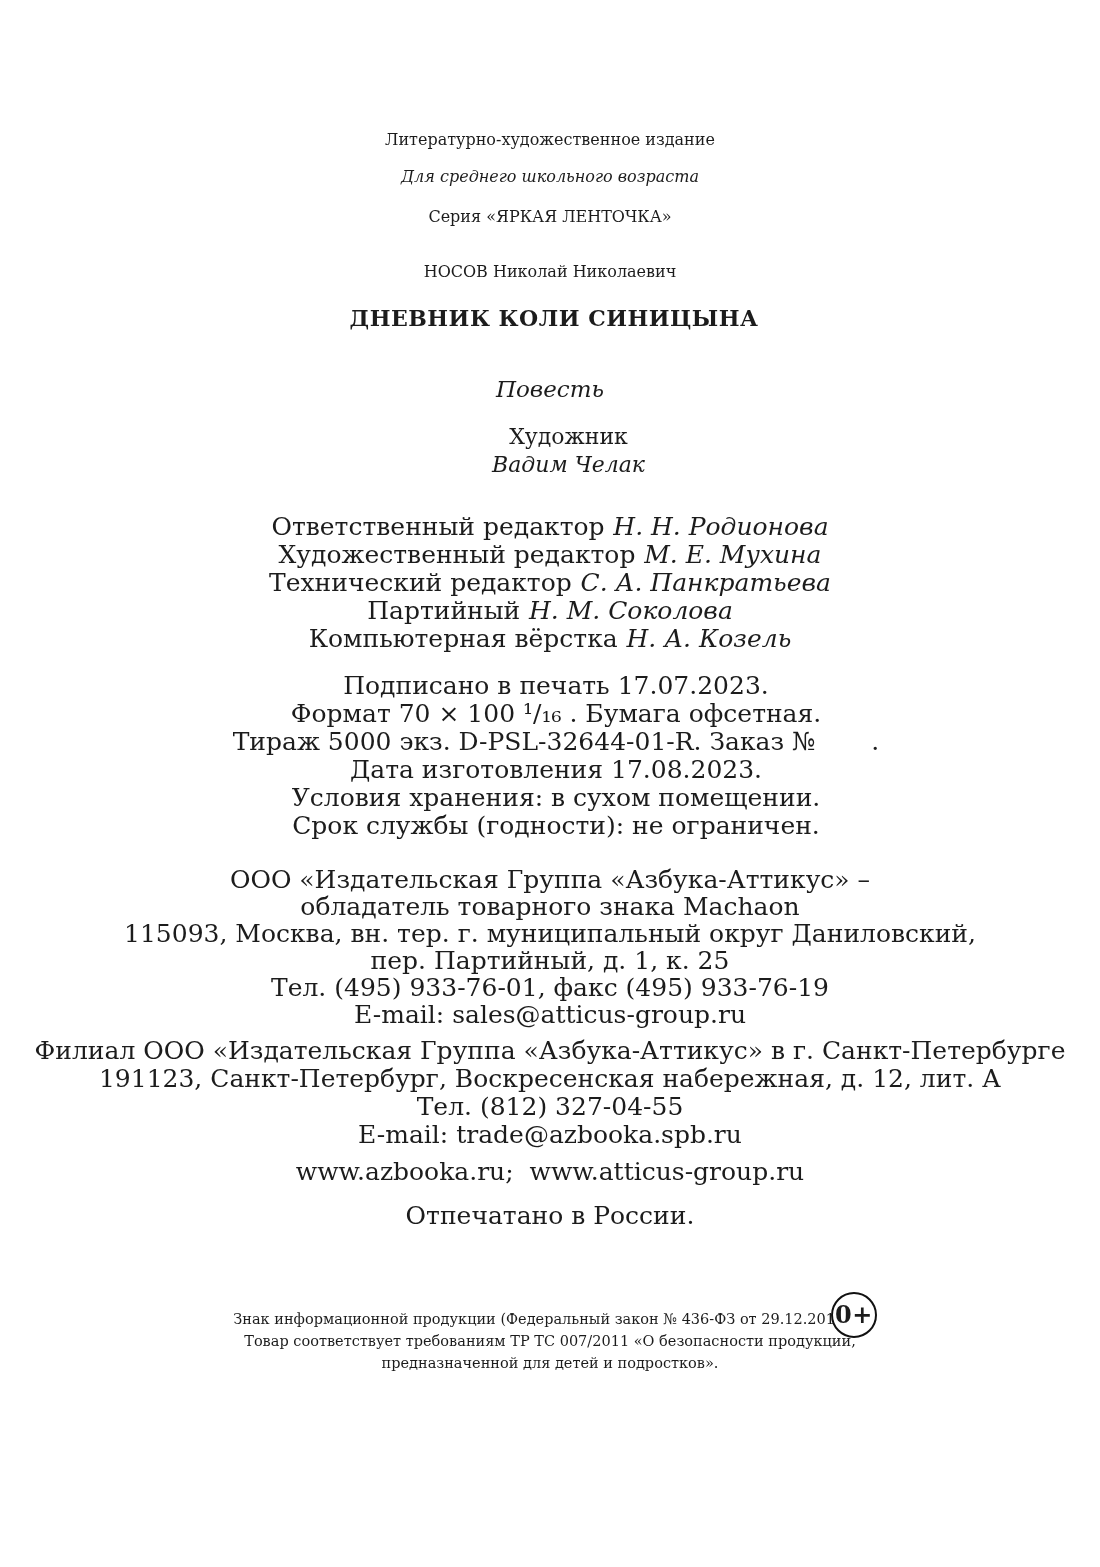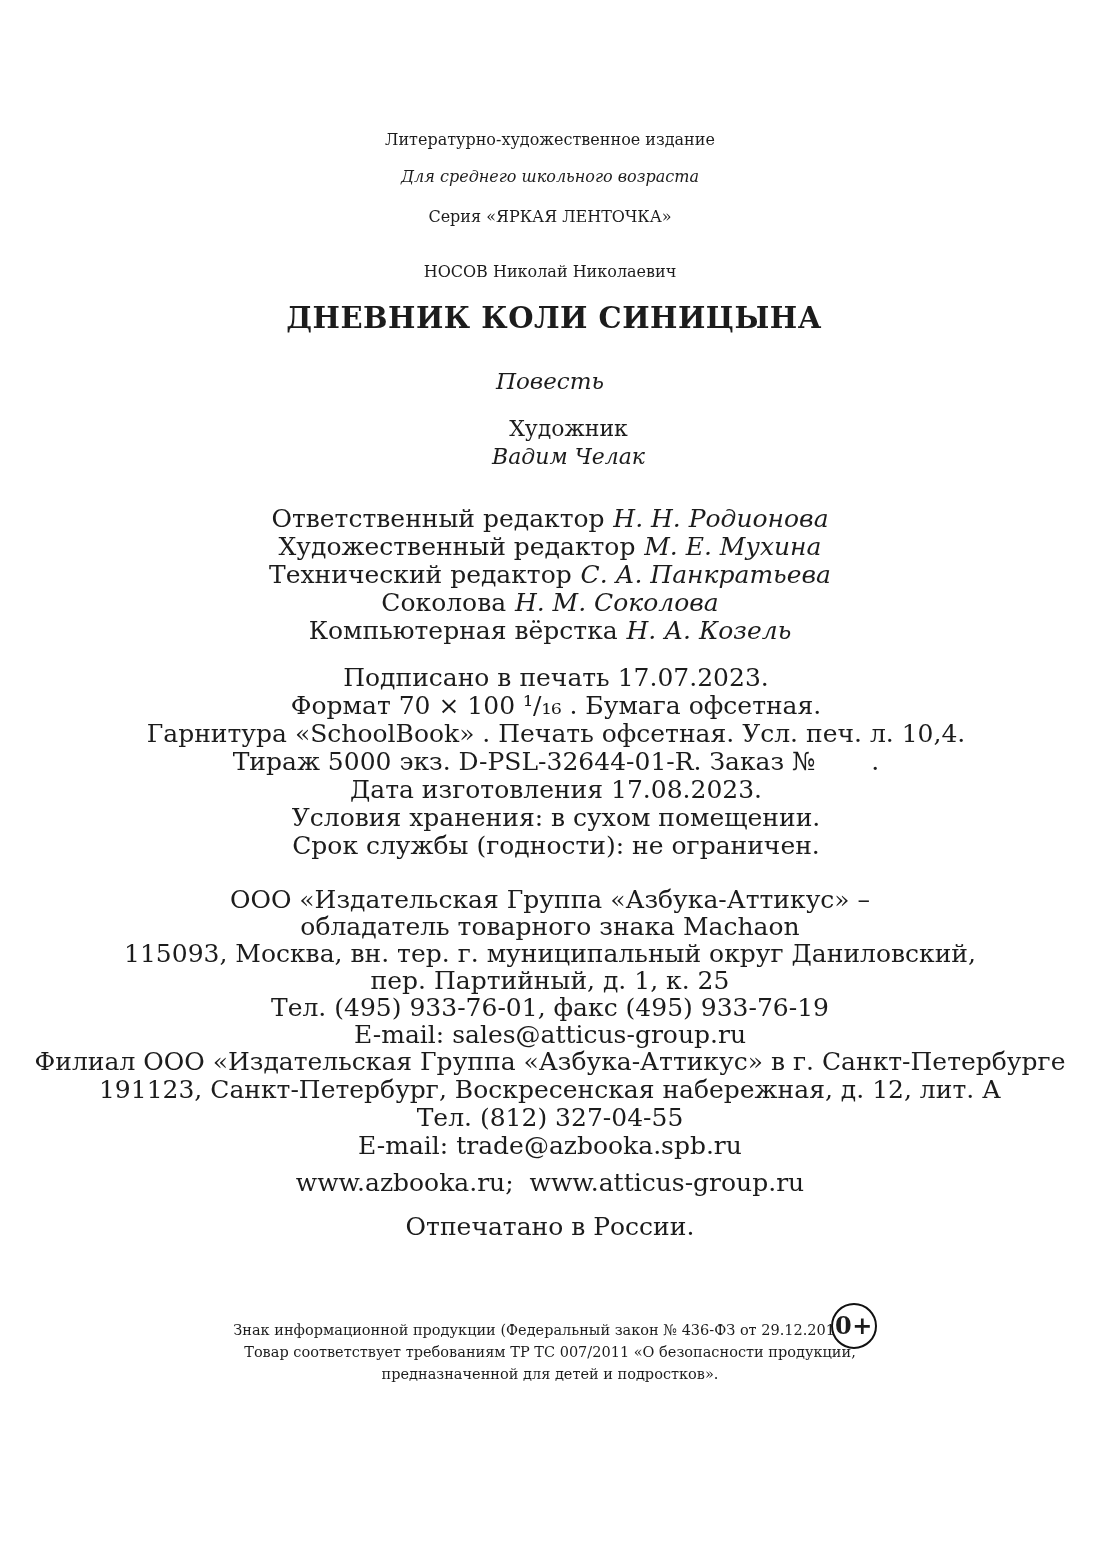--- a/index.html
+++ b/index.html
@@ -27,43 +27,43 @@
     white-space: pre-wrap;
   }
   .t22 { font-size: 16px; line-height: 28px; }
   .it  { font-style: italic; }
   .gap9  { margin-top: 9px; }
   .gap12 { margin-top: 12px; }
 
   .author-block { margin-top: 27px; }
   .book-title {
     margin-top: 12px;
-    font-size: 29px;
+    font-size: 22px;
     line-height: 40px;
     font-weight: bold;
     letter-spacing: 0.5px;
     margin-left: 8px;
   }
   .genre {
-    margin-top: 28px;
+    margin-top: 36px;
     font-size: 23px;
     line-height: 30px;
   }
   .artist-block { margin-top: 19px; }
   .artist-block .line { font-size: 22px; padding-left: 37px; }
 
   .staff-block { margin-top: 34px; }
   .staff-block .name { margin-left: 0.35em; }
 
   .print-block { margin-top: 19px; padding-left: 12px; }
 
   .publisher-block { margin-top: 26px; }
   .publisher-block .line { line-height: 27px; }
 
-  .branch-block { }
+  .branch-block { margin-top: 9px; }
 
   .websites { margin-top: 9px; }
   .printed-in { margin-top: 16px; }
 
   .legal-block {
     position: relative;
     margin-top: 78px;
     font-size: 14.5px;
     line-height: 22px;
   }
@@ -108,28 +108,27 @@
 
   <div class="artist-block">
     <div class="line">Художник</div>
     <div class="line it">Вадим Челак</div>
   </div>
 
   <div class="staff-block">
     <div class="line"><span>Ответственный редактор</span><span class="it name">Н. Н. Родионова</span></div>
     <div class="line"><span>Художественный редактор</span><span class="it name">М. Е. Мухина</span></div>
     <div class="line"><span>Технический редактор</span><span class="it name">С. А. Панкратьева</span></div>
-    <div class="line"><span>Соколова</span><span class="it name">Н. М. Соколова</span></div>
+    <div class="line"><span>Партийный</span><span class="it name">Н. М. Соколова</span></div>
     <div class="line"><span>Компьютерная вёрстка</span><span class="it name">Н. А. Козель</span></div>
   </div>
 
   <div class="print-block">
     <div class="line">Подписано в печать 17.07.2023.</div>
     <div class="line">Формат 70 × 100 ¹/₁₆ . Бумага офсетная.</div>
-    <div class="line">Гарнитура «SchoolBook» . Печать офсетная. Усл. печ. л. 10,4.</div>
     <div class="line">Тираж 5000 экз. D-PSL-32644-01-R. Заказ №&nbsp;&nbsp;&nbsp;&nbsp;&nbsp;&nbsp;&nbsp;.</div>
     <div class="line">Дата изготовления 17.08.2023.</div>
     <div class="line">Условия хранения: в сухом помещении.</div>
     <div class="line">Срок службы (годности): не ограничен.</div>
   </div>
 
   <div class="publisher-block">
     <div class="line">ООО «Издательская Группа «Азбука-Аттикус» –</div>
     <div class="line">обладатель товарного знака Machaon</div>
     <div class="line">115093, Москва, вн. тер. г. муниципальный округ Даниловский,</div>

